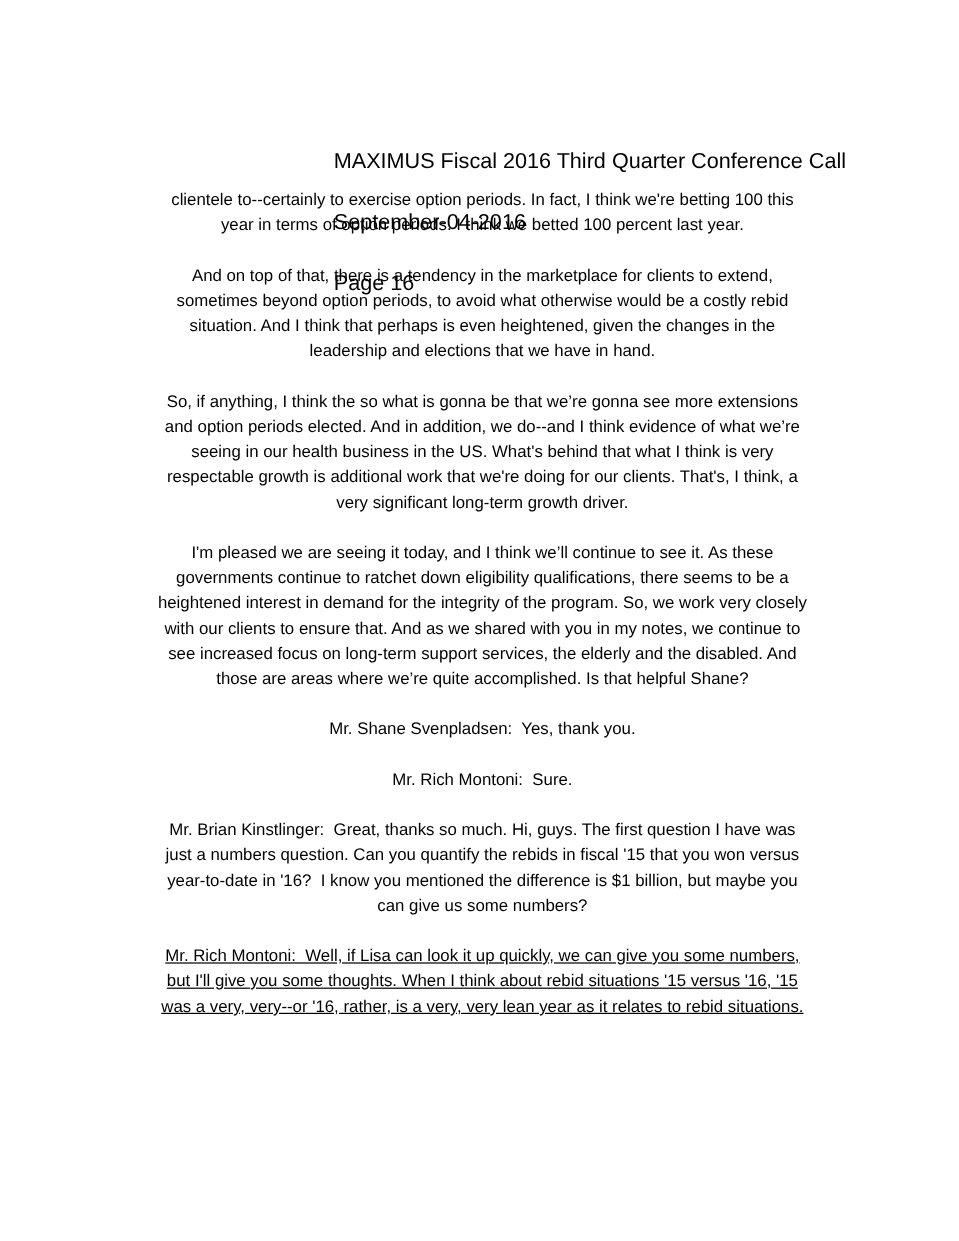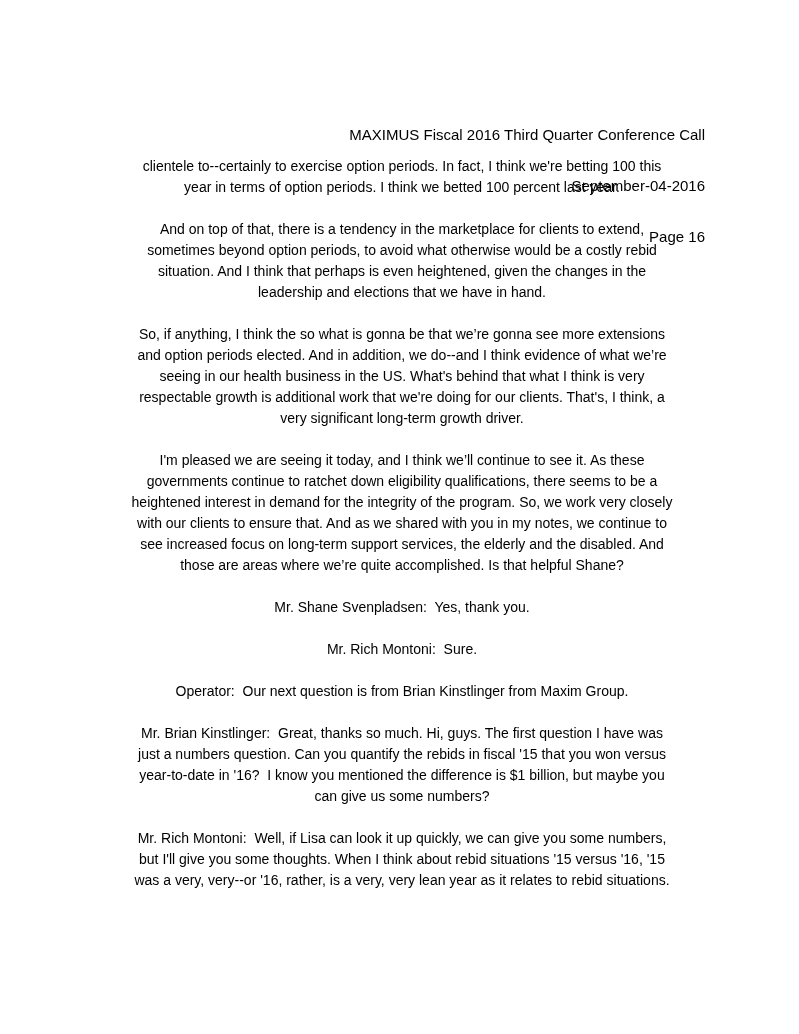--- a/index.html
+++ b/index.html
@@ -13,41 +13,42 @@
     height: 1034px;
     background: #ffffff;
     font-family: "Liberation Sans", sans-serif;
     color: #000000;
     overflow: hidden;
   }
   .doc-header {
     position: absolute;
     top: 92px;
     right: 94px;
-    text-align: right;
-    font-size: 15px;
+    text-align: left;
+    font-size: 18px;
     line-height: 17px;
     white-space: pre;
     margin-left: 14px;
   }
   .doc-body {
     position: absolute;
     top: 156px;
     left: 92px;
     width: 620px;
     font-size: 14px;
     line-height: 21px;
     text-align: center;
   }
   .para {
     white-space: pre-wrap;
     margin: 0 0 21px 0;
   }
   .para:last-child {
     margin-bottom: 0;
+    text-decoration: underline;
   }
 </style>
 </head>
 <body>
 
 <div class="page">
 
   <div class="doc-header">
     <div>MAXIMUS Fiscal 2016 Third Quarter Conference Call</div>
     <div>September-04-2016</div>
@@ -67,21 +68,20 @@
 respectable growth is additional work that we're doing for our clients. That's, I think, a
 very significant long-term growth driver.</div>
       <div class="para">I'm pleased we are seeing it today, and I think we’ll continue to see it. As these
 governments continue to ratchet down eligibility qualifications, there seems to be a
 heightened interest in demand for the integrity of the program. So, we work very closely
 with our clients to ensure that. And as we shared with you in my notes, we continue to
 see increased focus on long-term support services, the elderly and the disabled. And
 those are areas where we’re quite accomplished. Is that helpful Shane?</div>
       <div class="para">Mr. Shane Svenpladsen:  Yes, thank you.</div>
       <div class="para">Mr. Rich Montoni:  Sure.</div>
-      <div class="para">Operator:  Our next question is from Brian Kinstlinger from Maxim Group.</div>
       <div class="para">Mr. Brian Kinstlinger:  Great, thanks so much. Hi, guys. The first question I have was
 just a numbers question. Can you quantify the rebids in fiscal '15 that you won versus
 year-to-date in '16?  I know you mentioned the difference is $1 billion, but maybe you
 can give us some numbers?</div>
       <div class="para">Mr. Rich Montoni:  Well, if Lisa can look it up quickly, we can give you some numbers,
 but I'll give you some thoughts. When I think about rebid situations '15 versus '16, '15
 was a very, very--or '16, rather, is a very, very lean year as it relates to rebid situations.</div>
     </div>
 
 </div>

